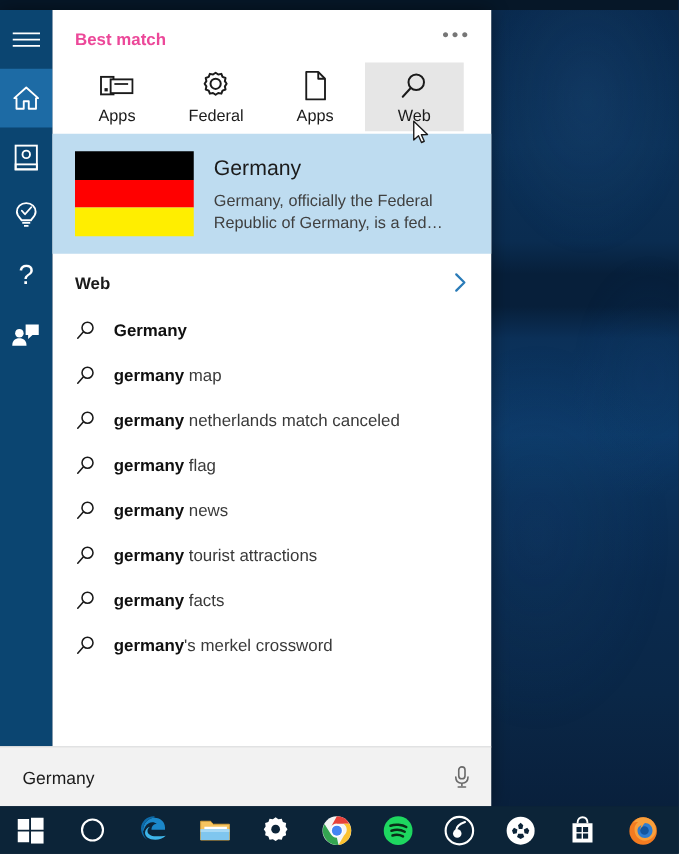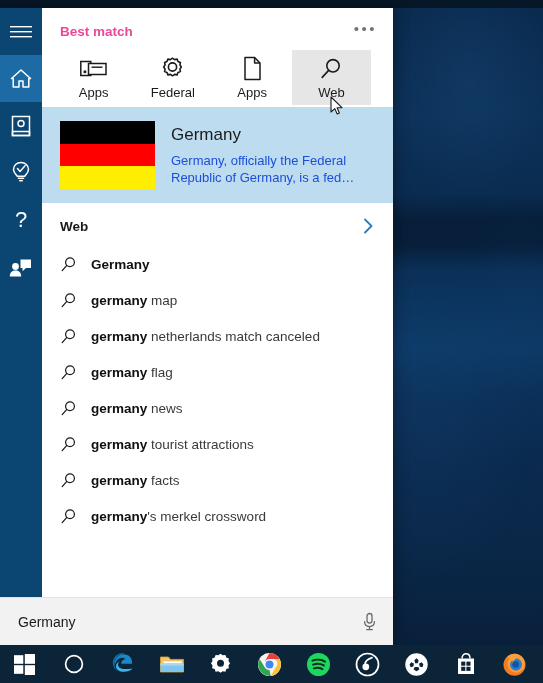--- a/index.html
+++ b/index.html
@@ -175,21 +175,21 @@
   }
   #flag .band { flex: 1; }
   #card-text { min-width: 0; flex: 1; }
   #card-title {
     font-size: 17px;
     color: #1b1b1b;
     margin-bottom: 7px;
   }
   #card-desc {
     font-size: 13px;
-    color: #1d4ed8;
+    color: #404040;
     line-height: 17px;
     max-width: 210px;
   }
 
   
   #web-section-header {
     display: flex;
     align-items: center;
     justify-content: space-between;
     padding: 13px 18px 9px 18px;

